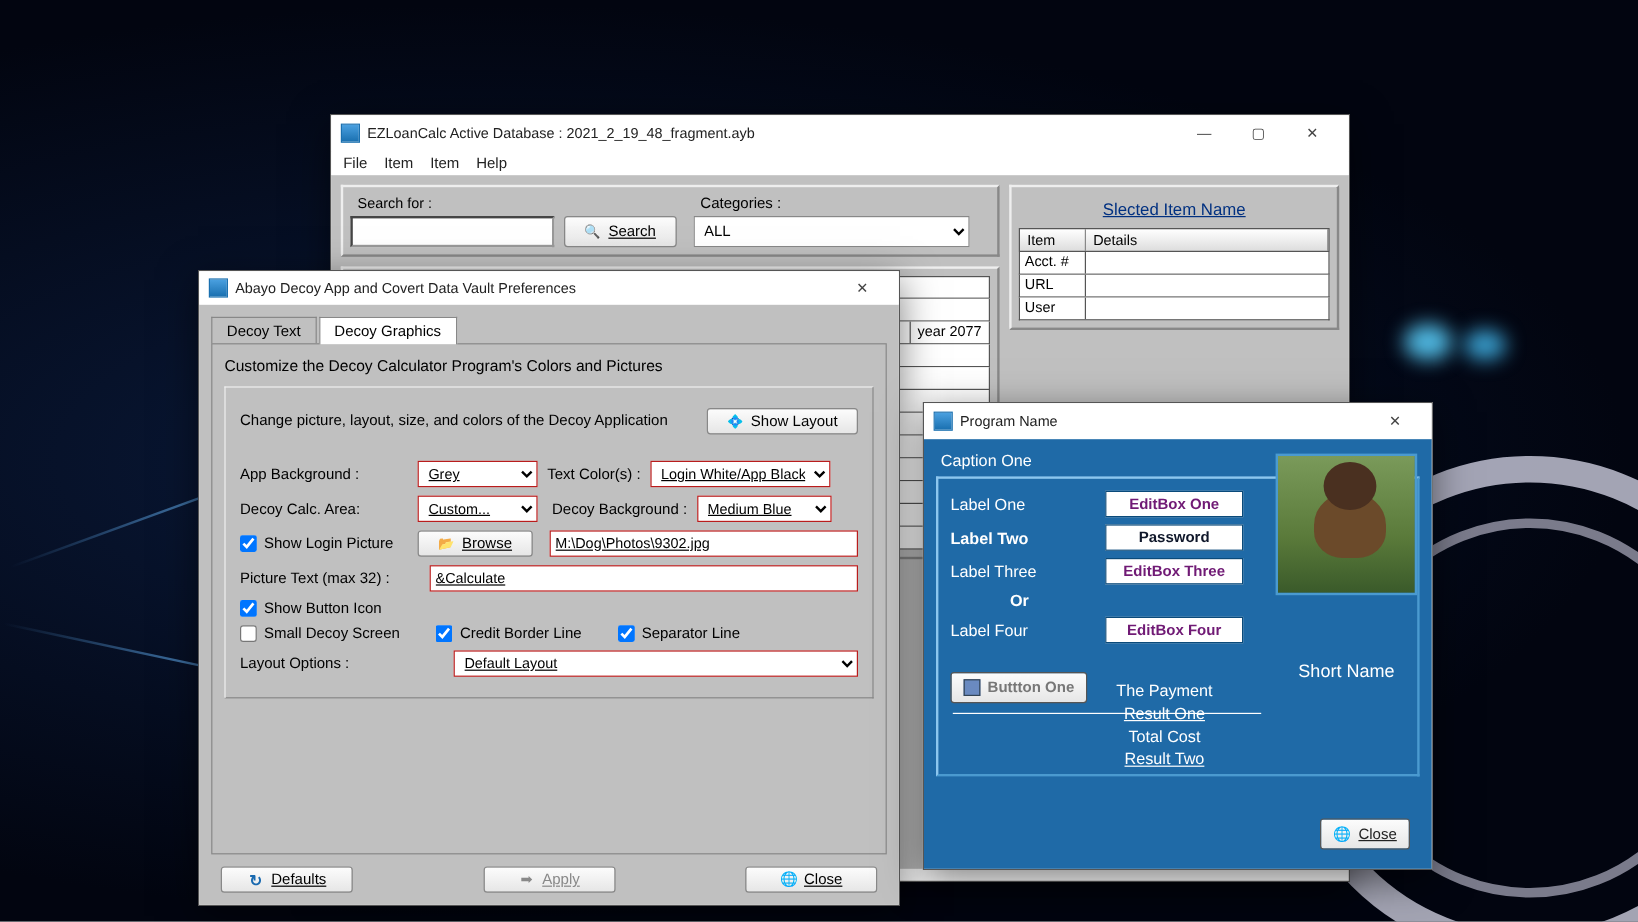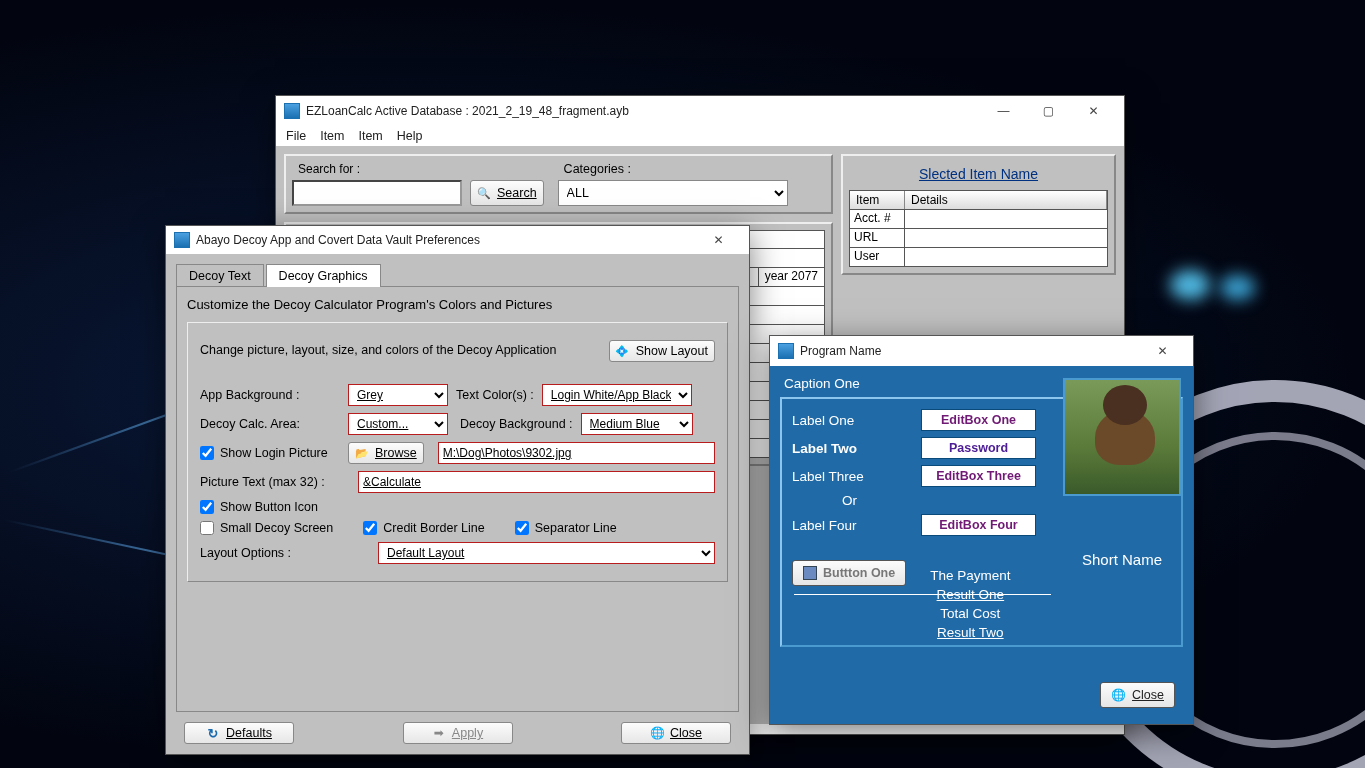--- a/index.html
+++ b/index.html
@@ -25,21 +25,21 @@
 .menubar { display:flex; gap:14px; padding:3px 10px; font-size:12.5px; background:#fff; color:#222; }
 
 
 .ezloan { left:275px; top:95px; width:850px; height:640px; }
 .ez-body { background:#c0c0c0; padding:8px; height:calc(100% - 60px); display:flex; gap:8px; }
 .ez-left { flex:1; }
 .ez-right { width:275px; }
 .panel { border:2px solid #888; border-top-color:#eee; border-left-color:#eee; background:#c0c0c0; padding:6px; }
 .sunken { background:#fff; border:2px inset #aaa; }
 input[type=text].sunken, select.sunken { height:22px; font-size:12.5px; padding:0 4px; }
-.btn { background:linear-gradient(#fcfcfc,#e6e6e6); border:1px solid #888; border-radius:3px; padding:3px 6px; font-size:12.5px; display:inline-flex; align-items:center; gap:6px; }
+.btn { background:linear-gradient(#fcfcfc,#e6e6e6); border:1px solid #888; border-radius:3px; padding:3px 16px; font-size:12.5px; display:inline-flex; align-items:center; gap:6px; }
 .btn .icn { width:14px; height:14px; display:inline-block; }
 .u { text-decoration:underline; }
 .gridrow { height:19px; border:1px solid #555; border-top:none; background:#fff; }
 .ez-detail-head { border:1px solid #555; background:linear-gradient(#fff,#ddd); height:20px; display:flex; }
 .ez-detail-head div { border-right:1px solid #888; padding:2px 6px; font-size:12px; }
 .ez-title { text-align:center; font-size:14px; text-decoration:underline; padding:4px 0 8px; color:#003080; }
 
 
 .prefs { left:165px; top:225px; width:585px; height:530px; }
 .prefs .titlebar{height:28px;}
@@ -59,21 +59,21 @@
 .prefs-btns .btn { min-width:110px; justify-content:center; }
 
 
 .prog { left:769px; top:335px; width:425px; height:390px; }
 .prog .titlebar { background:#fff; }
 .prog-body { background:#1f6aa7; height:calc(100% - 30px); padding:10px; color:#fff; font-size:13.5px; position:relative; }
 .prog-inner { border:2px solid #4a9ad0; border-top-color:#8cc6ee; border-left-color:#8cc6ee; padding:10px; height:250px; position:relative; }
 .prog-inner::after{content:'';position:absolute;left:12px;right:130px;bottom:50px;height:1px;background:#fff;}
 .pgrid { display:grid; grid-template-columns:115px 115px; gap:6px 14px; align-items:center; }
 .editbox { background:#fff; color:#701a75; font-weight:bold; text-align:center; padding:3px 6px; font-size:12.5px; border:1px solid #0a4a7a; }
-.or-sep { text-align:center; font-weight:normal; grid-column:1; }
+.or-sep { text-align:center; font-weight:bold; grid-column:1; }
 .prog-right { position:absolute; right:12px; top:12px; width:118px; text-align:center; }
 .dogpic { width:118px; height:118px; border:2px solid #4a9ad0; background:linear-gradient(180deg,#7a9a5a 0%,#5a7a3a 60%,#3a5a2a 100%); position:relative; overflow:hidden; }
 .dogpic::before{content:'';position:absolute;left:30px;top:30px;width:60px;height:55px;background:#6b4a2a;border-radius:50% 50% 40% 40%;}
 .dogpic::after{content:'';position:absolute;left:38px;top:5px;width:44px;height:40px;background:#4a3020;border-radius:50%;}
 .shortname { margin-top:55px; font-size:15px; }
 .pbtn { background:linear-gradient(#fcfcfc,#e6e6e6); border:1px solid #555; border-radius:3px; color:#222; padding:5px 10px; font-size:12.5px; display:inline-flex; align-items:center; gap:6px; }
 .pcol { display:flex; flex-direction:column; gap:4px; align-items:center; font-size:13.5px; margin-top:8px; }
 .pcol .rlink { text-decoration:underline; color:#fff; }
 .prog-close { position:absolute; right:18px; bottom:16px; }
 
@@ -268,21 +268,21 @@
     <span class="spacer"></span>
     <span class="winbtn close">✕</span>
   </div>
   <div class="prog-body">
     <div style="margin:0 0 6px 4px;">Caption One</div>
     <div class="prog-inner">
       <div class="pgrid">
         <div>Label One</div>
         <div class="editbox">EditBox One</div>
         <div style="font-weight:bold">Label Two</div>
-        <div class="editbox" style="color:#4c1d95">Password</div>
+        <div class="editbox" style="color:#0f172a">Password</div>
         <div>Label Three</div>
         <div class="editbox">EditBox Three</div>
         <div class="or-sep">Or</div>
           <div></div>
         <div>Label Four</div>
         <div class="editbox">EditBox Four</div>
       </div>
       <div style="display:flex;gap:24px;margin-top:24px;align-items:flex-start;">
         <button class="pbtn">
             <span style="width:14px;height:14px;background:#6a8ac0;border:1px solid #345;display:inline-block"></span>

